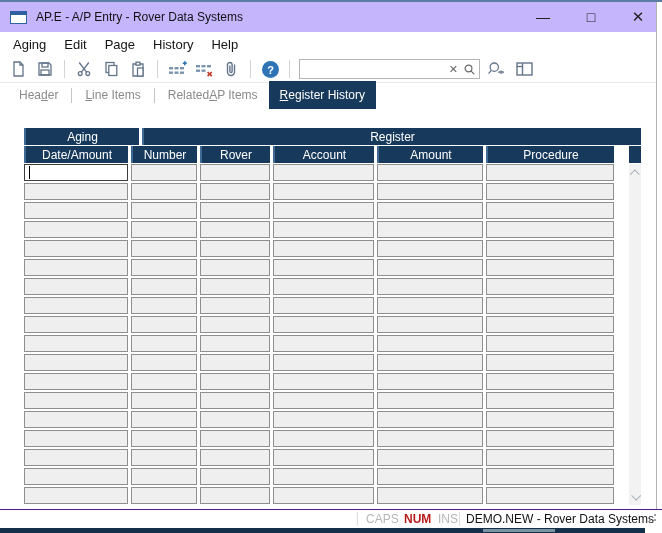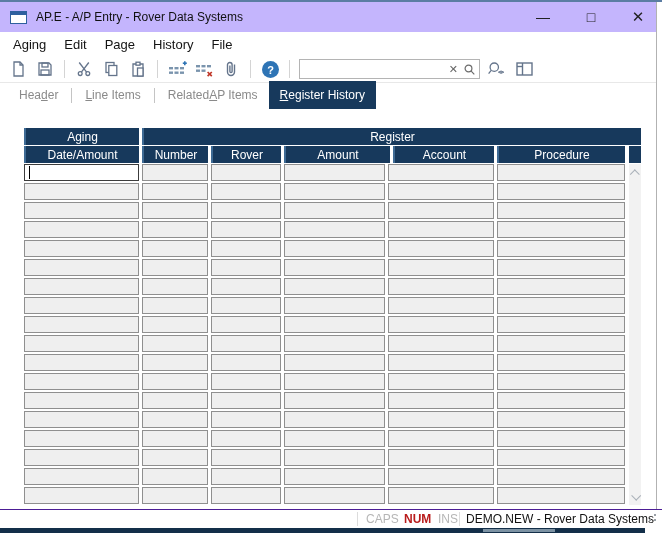--- a/index.html
+++ b/index.html
@@ -40,21 +40,21 @@
 
   
   .ghdr{position:absolute;height:17px;background:#17395c;border-left:2px solid #3e6a94;box-sizing:border-box;
         color:#fff;display:flex;align-items:center;justify-content:center;font-size:12px;}
   .hdr-aging{left:24px;top:128px;width:115px;}
   .hdr-register{left:142px;top:128px;width:499px;}
   .colhdr-row{position:absolute;left:24px;top:146px;display:flex;column-gap:3px;}
   .colhdr{height:17px;background:#17395c;border-left:2px solid #3e6a94;box-sizing:border-box;
           color:#fff;display:flex;align-items:center;justify-content:center;font-size:12px;}
   .partial-col{position:absolute;left:629px;top:146px;width:12px;height:17px;background:#17395c;}
-  .c0{width:115px;text-align:right;} .c1{width:66px;} .c2{width:70px;} .c3{width:101px;} .c4{width:106px;} .c5{width:128px;}
+  .c0{width:104px;text-align:right;} .c1{width:66px;} .c2{width:70px;} .c3{width:101px;} .c4{width:106px;} .c5{width:128px;}
 
   
   .grid-body{position:absolute;left:24px;top:164px;}
   .grid-row{display:flex;column-gap:3px;margin-bottom:2px;}
   .gcell{height:17px;background:#efefef;border:1px solid #8f8f8f;box-sizing:border-box;}
   .gcell.active{background:#fff;border-color:#3c3c3c;position:relative;}
   .caret{position:absolute;left:4px;top:1px;width:1px;height:13px;background:#000;}
 
   
   .vscroll{position:absolute;left:629px;top:164px;width:12px;height:341px;background:#f2f2f2;}
@@ -93,21 +93,21 @@
   </div>
   <div class="wc wc-min">—</div>
   <div class="wc wc-max">□</div>
   <div class="wc wc-close">✕</div>
 
   <div class="menubar">
     <div class="menu-item">Aging</div>
     <div class="menu-item">Edit</div>
     <div class="menu-item">Page</div>
     <div class="menu-item">History</div>
-    <div class="menu-item">File</div>
+    <div class="menu-item">Help</div>
   </div>
 
   <div class="toolbar">
     <div class="tbtn">
       <svg width="18" height="18" viewBox="0 0 18 18" fill="none" stroke="#64748b" stroke-width="1.3">
         <path d="M5 2 h6 l3 3 v11 h-9 z"></path>
           <path d="M11 2 v3 h3"></path>
       </svg>
     </div>
     <div class="tbtn">
@@ -234,22 +234,22 @@
       </div>
   </div>
 
   <div class="ghdr hdr-register">Register</div>
   <div class="ghdr hdr-aging">Aging</div>
 
   <div class="colhdr-row">
     <div class="colhdr c0">Date/Amount</div>
     <div class="colhdr c1">Number</div>
     <div class="colhdr c2">Rover</div>
+    <div class="colhdr c3">Account</div>
     <div class="colhdr c4">Amount</div>
-    <div class="colhdr c3">Account</div>
     <div class="colhdr c5">Procedure</div>
   </div>
   <div class="partial-col"></div>
 
   <div class="grid-body">
       <div class="grid-row">
         <div class="gcell c0 active">
           <div class="caret"></div>
         </div>
         <div class="gcell c1"></div>

